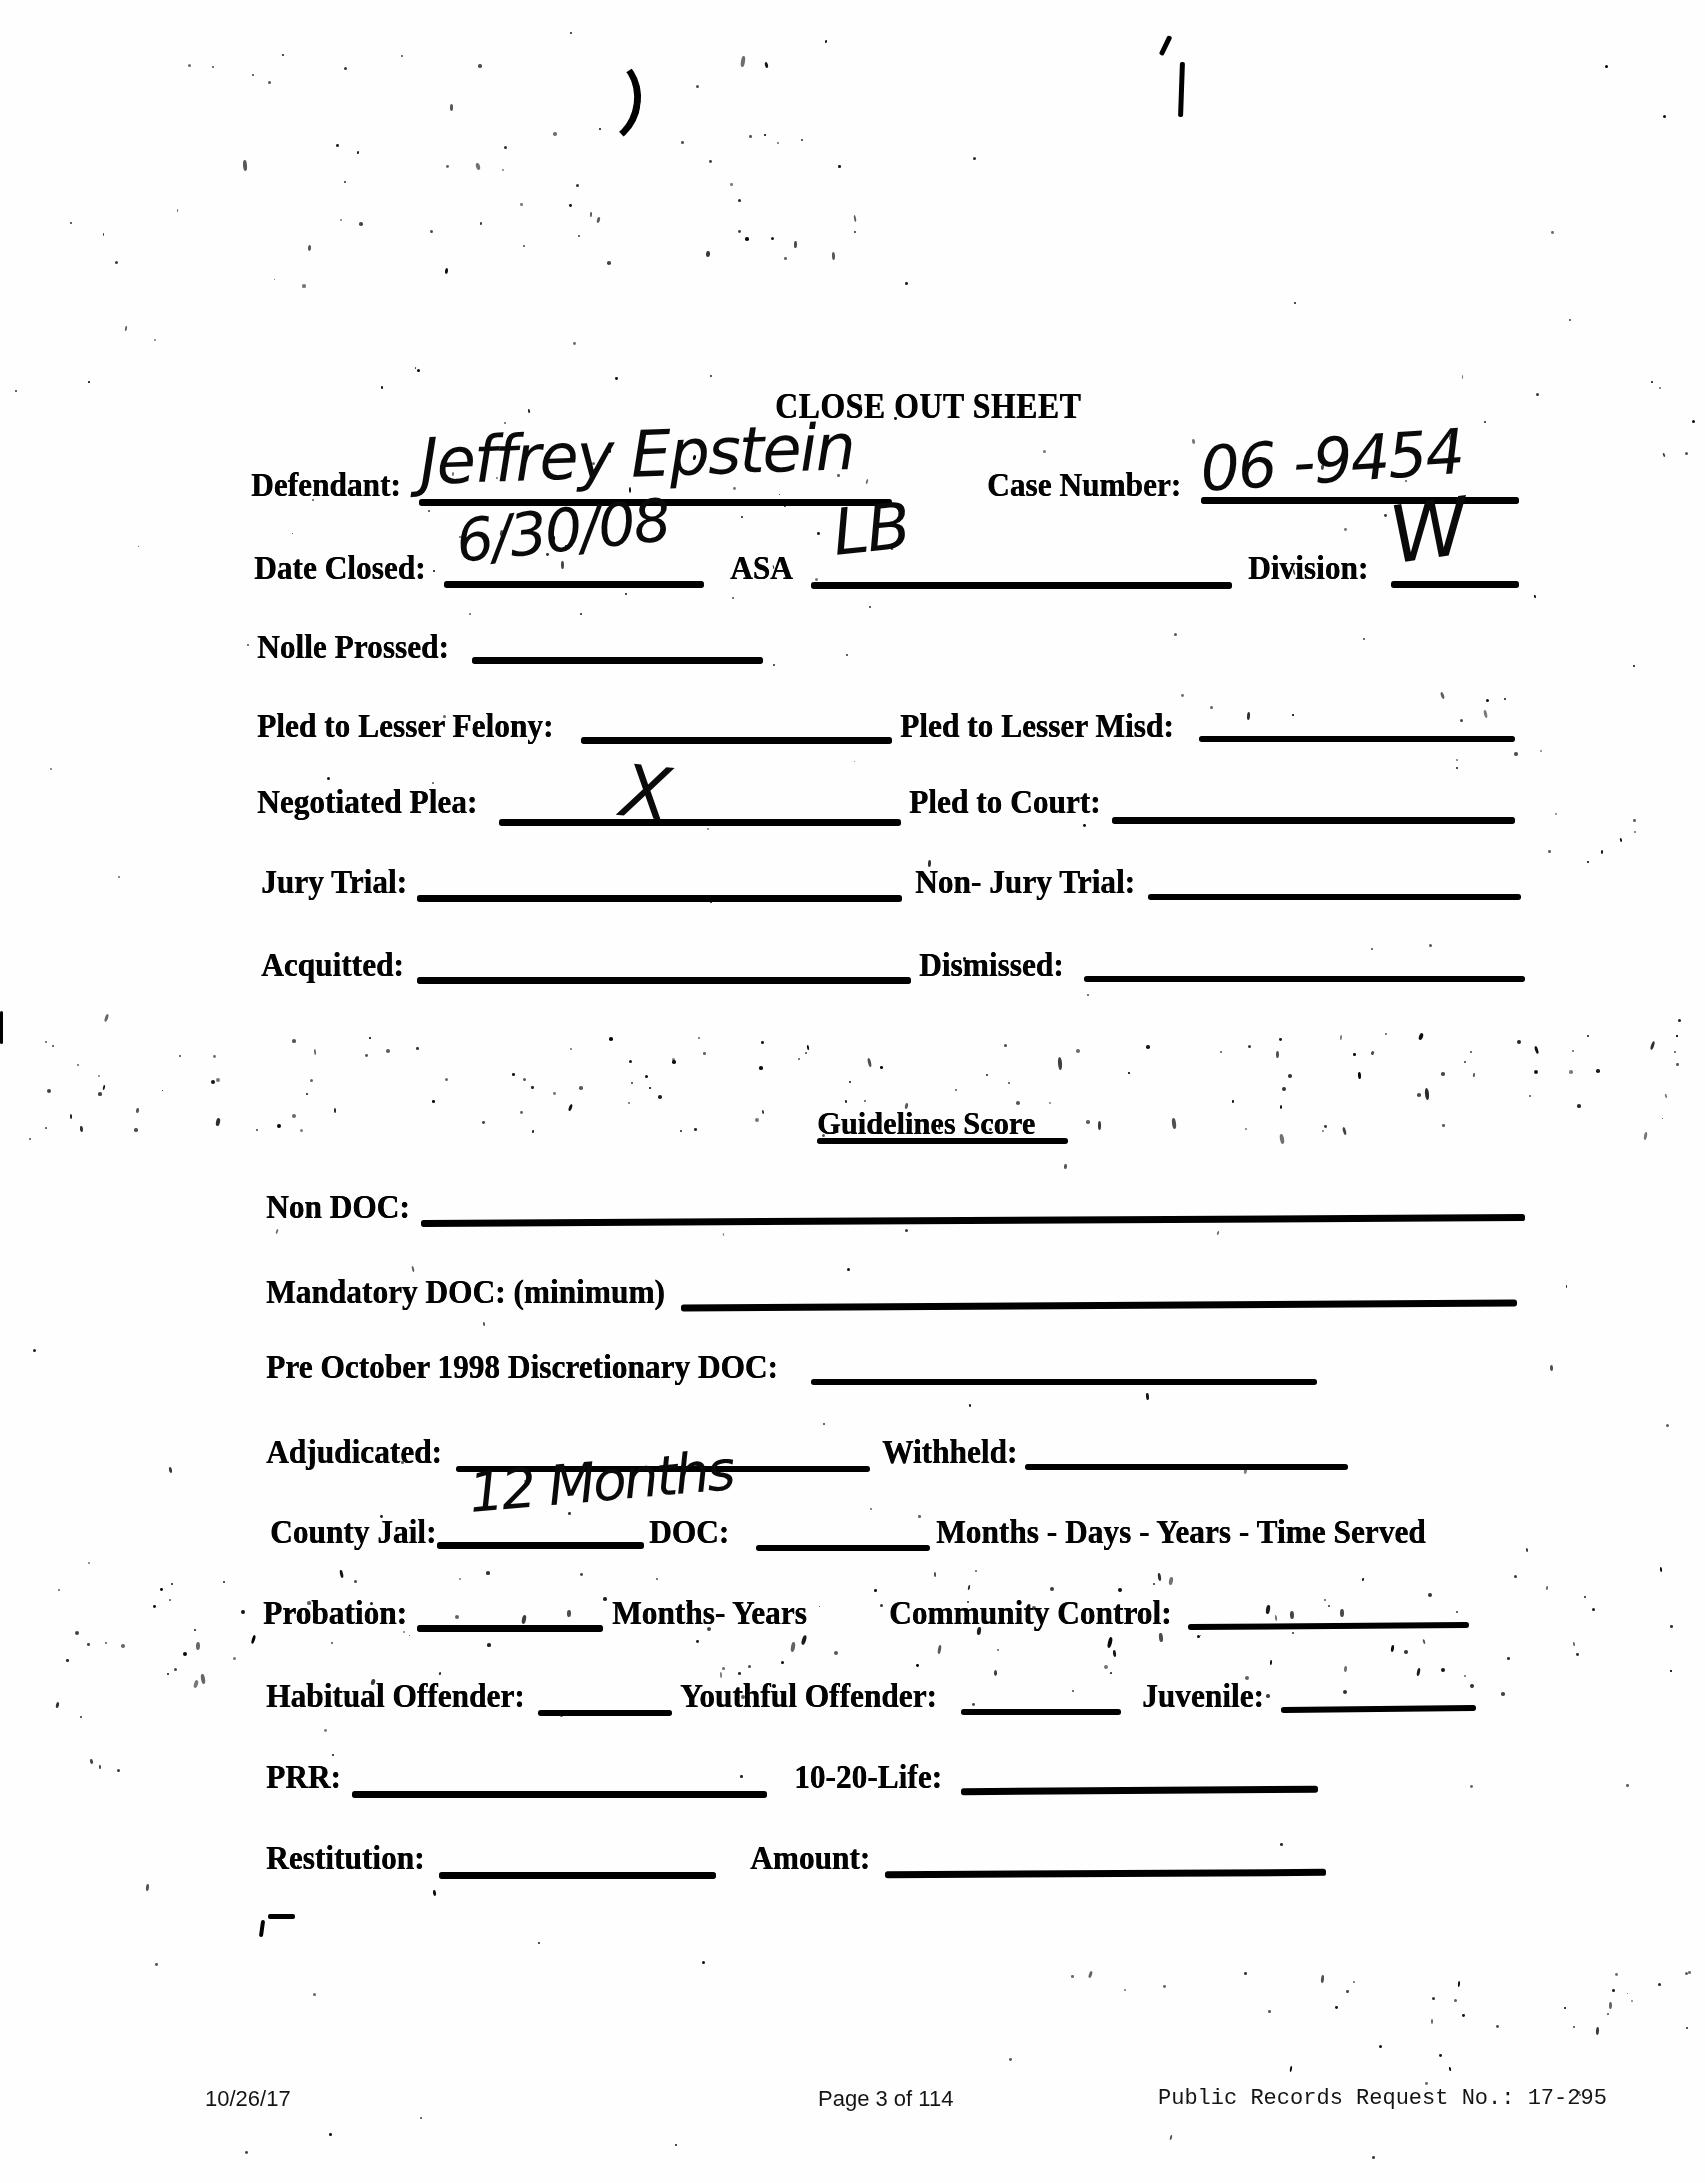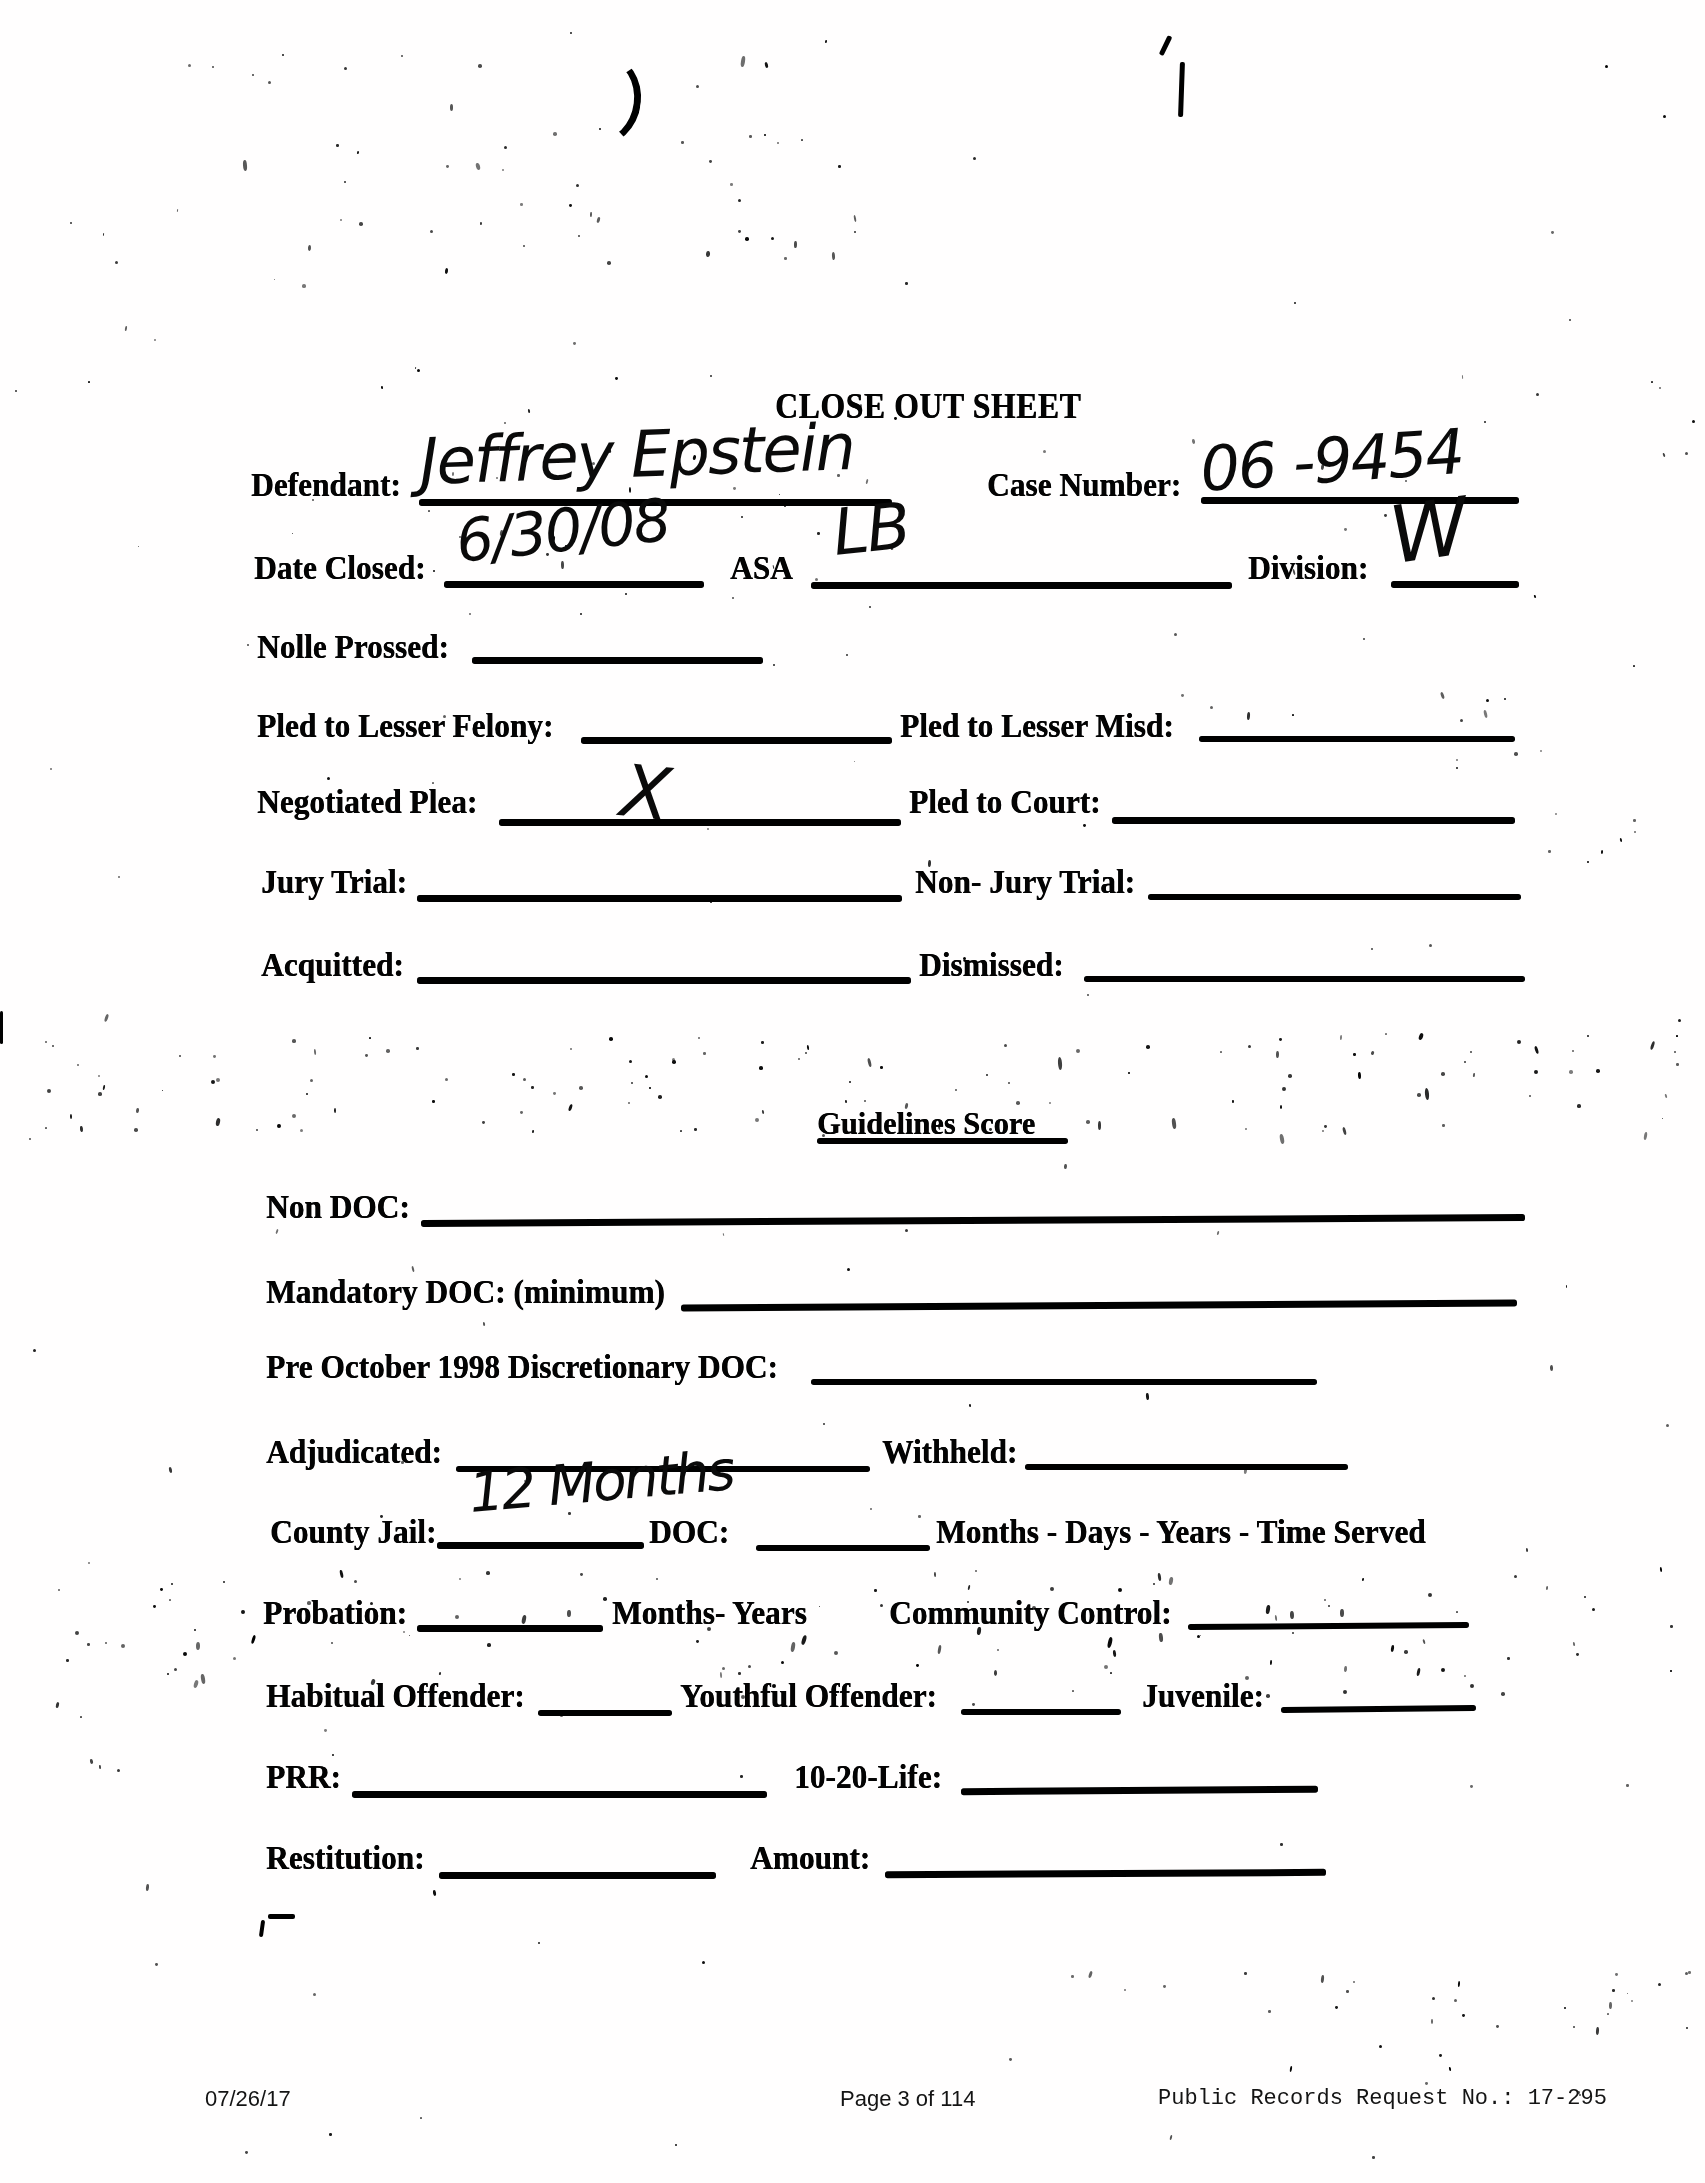--- a/index.html
+++ b/index.html
@@ -656,18 +656,18 @@
   <div class="lbl" style="left:266px;top:1759px;">PRR:</div>
   <div class="rule" style="left:352px;top:1791px;width:415px;height:6.7px;"></div>
   <div class="lbl" style="left:794px;top:1759px;">10-20-Life:</div>
   <div class="rule" style="left:961px;top:1787px;width:357px;height:6.7px;transform:rotate(-0.4deg);"></div>
 
   <div class="lbl" style="left:266px;top:1840px;">Restitution:</div>
   <div class="rule" style="left:439px;top:1872px;width:277px;height:6.7px;"></div>
   <div class="lbl" style="left:750px;top:1840px;">Amount:</div>
   <div class="rule" style="left:885px;top:1870px;width:441px;height:6.7px;transform:rotate(-0.3deg);"></div>
 
-  <div class="ft" style="left:205px;top:2086px;">07/26/17</div>
-  <div class="ft" style="left:840px;top:2086px;">Page 3 of 114</div>
+  <div class="ft" style="left:205px;top:2086px;">10/26/17</div>
+  <div class="ft" style="left:818px;top:2086px;">Page 3 of 114</div>
   <div class="ft" style="left:1158px;top:2086px;font-family:Liberation Mono, monospace;">Public Records Request No.: 17-295</div>
 
 </div>
 
 
 </body></html>

